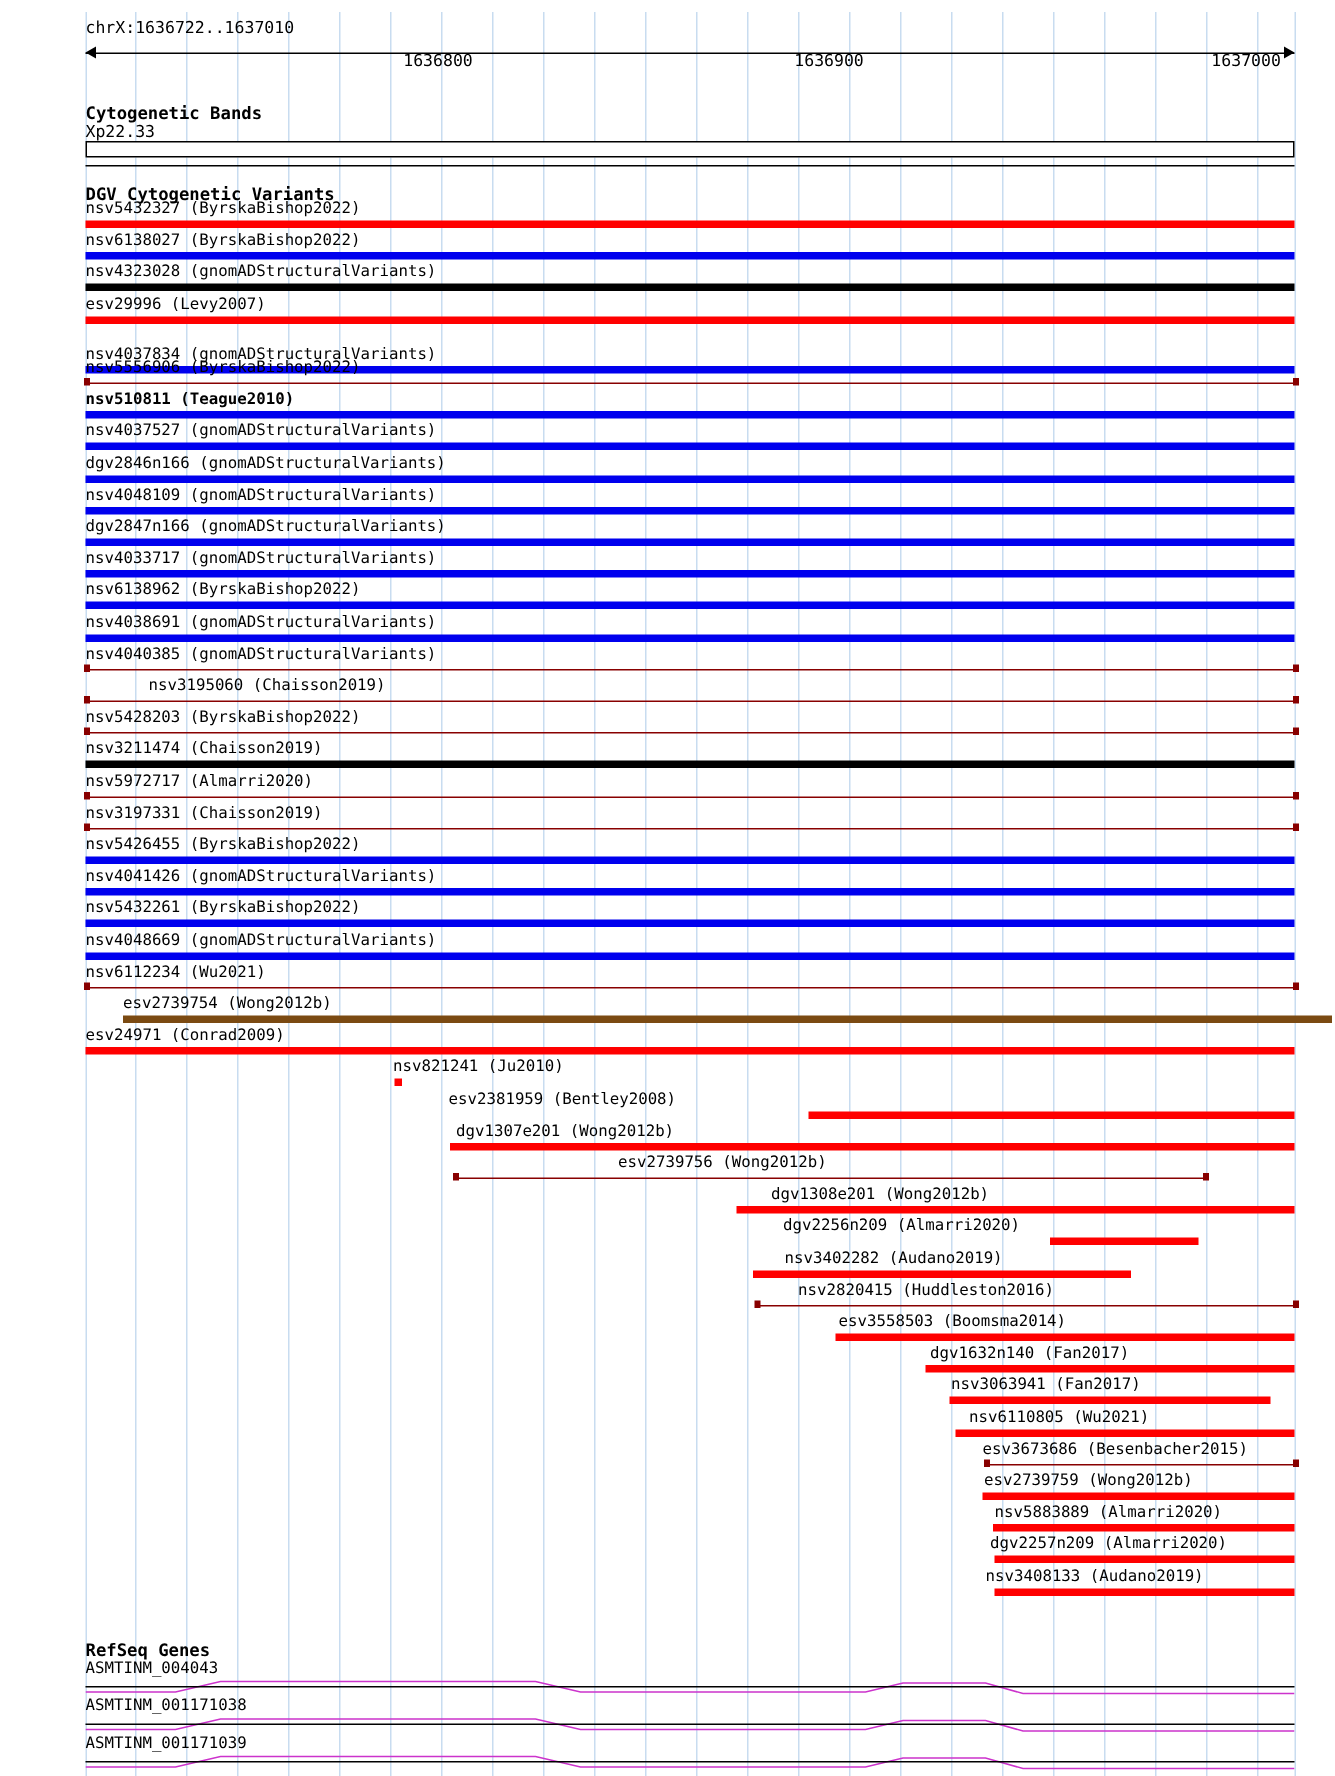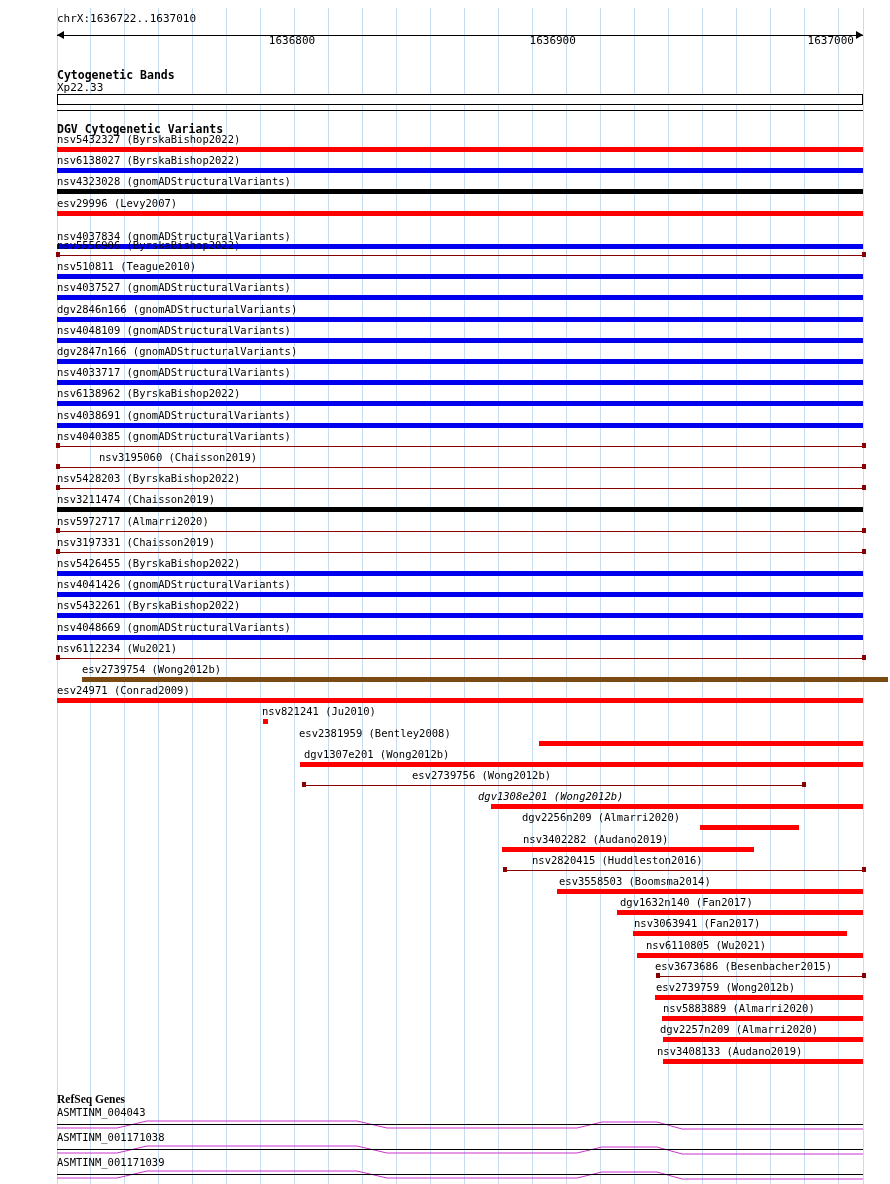--- a/index.html
+++ b/index.html
@@ -225,21 +225,21 @@
         <div class="track-label" style="left: 57px;">nsv4037834 (gnomADStructuralVariants)</div>
         <div class="track-bar" style="left: 57px; width: 806px; background: rgb(0, 0, 238);"></div>
       </div>
       <div class="track" style="top: 239px;">
         <div class="track-label" style="left: 57px;">nsv5556906 (ByrskaBishop2022)</div>
         <div class="track-bar thin" style="left: 57px; width: 806px; background: rgb(136, 0, 0);"></div>
         <div class="track-cap" style="left: 56px; background: rgb(136, 0, 0);"></div>
         <div class="track-cap" style="left: 862px; background: rgb(136, 0, 0);"></div>
       </div>
       <div class="track" style="top: 260.2px;">
-        <div class="track-label" style="left: 57px;">nsv510811 (Teague2010)</div>
+        <div class="track-label" style="left: 57px; font-weight: bold;">nsv510811 (Teague2010)</div>
         <div class="track-bar" style="left: 57px; width: 806px; background: rgb(0, 0, 238);"></div>
       </div>
       <div class="track" style="top: 281.4px;">
         <div class="track-label" style="left: 57px;">nsv4037527 (gnomADStructuralVariants)</div>
         <div class="track-bar" style="left: 57px; width: 806px; background: rgb(0, 0, 238);"></div>
       </div>
       <div class="track" style="top: 302.6px;">
         <div class="track-label" style="left: 57px;">dgv2846n166 (gnomADStructuralVariants)</div>
         <div class="track-bar" style="left: 57px; width: 806px; background: rgb(0, 0, 238);"></div>
       </div>
@@ -339,21 +339,21 @@
         <div class="track-label" style="left: 304px;">dgv1307e201 (Wong2012b)</div>
         <div class="track-bar" style="left: 300.412px; width: 562.588px; background: rgb(255, 0, 0);"></div>
       </div>
       <div class="track" style="top: 769px;">
         <div class="track-label" style="left: 412px; text-align: center;">esv2739756 (Wong2012b)</div>
         <div class="track-bar thin" style="left: 302.83px; width: 499.72px; background: rgb(136, 0, 0);"></div>
         <div class="track-cap" style="left: 301.83px; background: rgb(136, 0, 0);"></div>
         <div class="track-cap" style="left: 801.55px; background: rgb(136, 0, 0);"></div>
       </div>
       <div class="track" style="top: 790.2px;">
-        <div class="track-label" style="left: 478px; font-style: italic;">dgv1308e201 (Wong2012b)</div>
+        <div class="track-label" style="left: 514px;">dgv1308e201 (Wong2012b)</div>
         <div class="track-bar" style="left: 490.628px; width: 372.372px; background: rgb(255, 0, 0);"></div>
       </div>
       <div class="track" style="top: 811.4px;">
         <div class="track-label" style="left: 522px;">dgv2256n209 (Almarri2020)</div>
         <div class="track-bar" style="left: 700.188px; width: 98.332px; background: rgb(255, 0, 0);"></div>
       </div>
       <div class="track" style="top: 832.6px;">
         <div class="track-label" style="left: 523px;">nsv3402282 (Audano2019)</div>
         <div class="track-bar" style="left: 501.912px; width: 252.278px; background: rgb(255, 0, 0);"></div>
       </div>
@@ -396,21 +396,21 @@
       <div class="track" style="top: 1023.4px;">
         <div class="track-label" style="left: 660px;">dgv2257n209 (Almarri2020)</div>
         <div class="track-bar" style="left: 663.112px; width: 199.888px; background: rgb(255, 0, 0);"></div>
       </div>
       <div class="track" style="top: 1044.6px;">
         <div class="track-label" style="left: 657px;">nsv3408133 (Audano2019)</div>
         <div class="track-bar" style="left: 663.112px; width: 199.888px; background: rgb(255, 0, 0);"></div>
       </div>
     </div>
 
-  <div class="section-title" style="top:1093px;font-family:Liberation Serif, serif;">RefSeq Genes</div>
+  <div class="section-title" style="top:1093px;">RefSeq Genes</div>
   <div id="refseq-genes">
       <div class="gene-label" style="top: 1106px;">ASMTINM_004043</div>
       <svg class="gene-svg" viewBox="0 0 806 16" preserveAspectRatio="none" style="top: 1118px;">
         <path d="M0,10 L60,10 L90,3 L300,3 L330,10 L520,10 L545,4 L600,4 L625,11 L806,11" stroke="#cc33cc" fill="none" stroke-width="1"></path>
       </svg>
       <div class="gene-rule" style="top: 1124px;"></div>
       <div class="gene-label" style="top: 1131px;">ASMTINM_001171038</div>
       <svg class="gene-svg" viewBox="0 0 806 16" preserveAspectRatio="none" style="top: 1143px;">
         <path d="M0,10 L60,10 L90,3 L300,3 L330,10 L520,10 L545,4 L600,4 L625,11 L806,11" stroke="#cc33cc" fill="none" stroke-width="1"></path>
       </svg>

